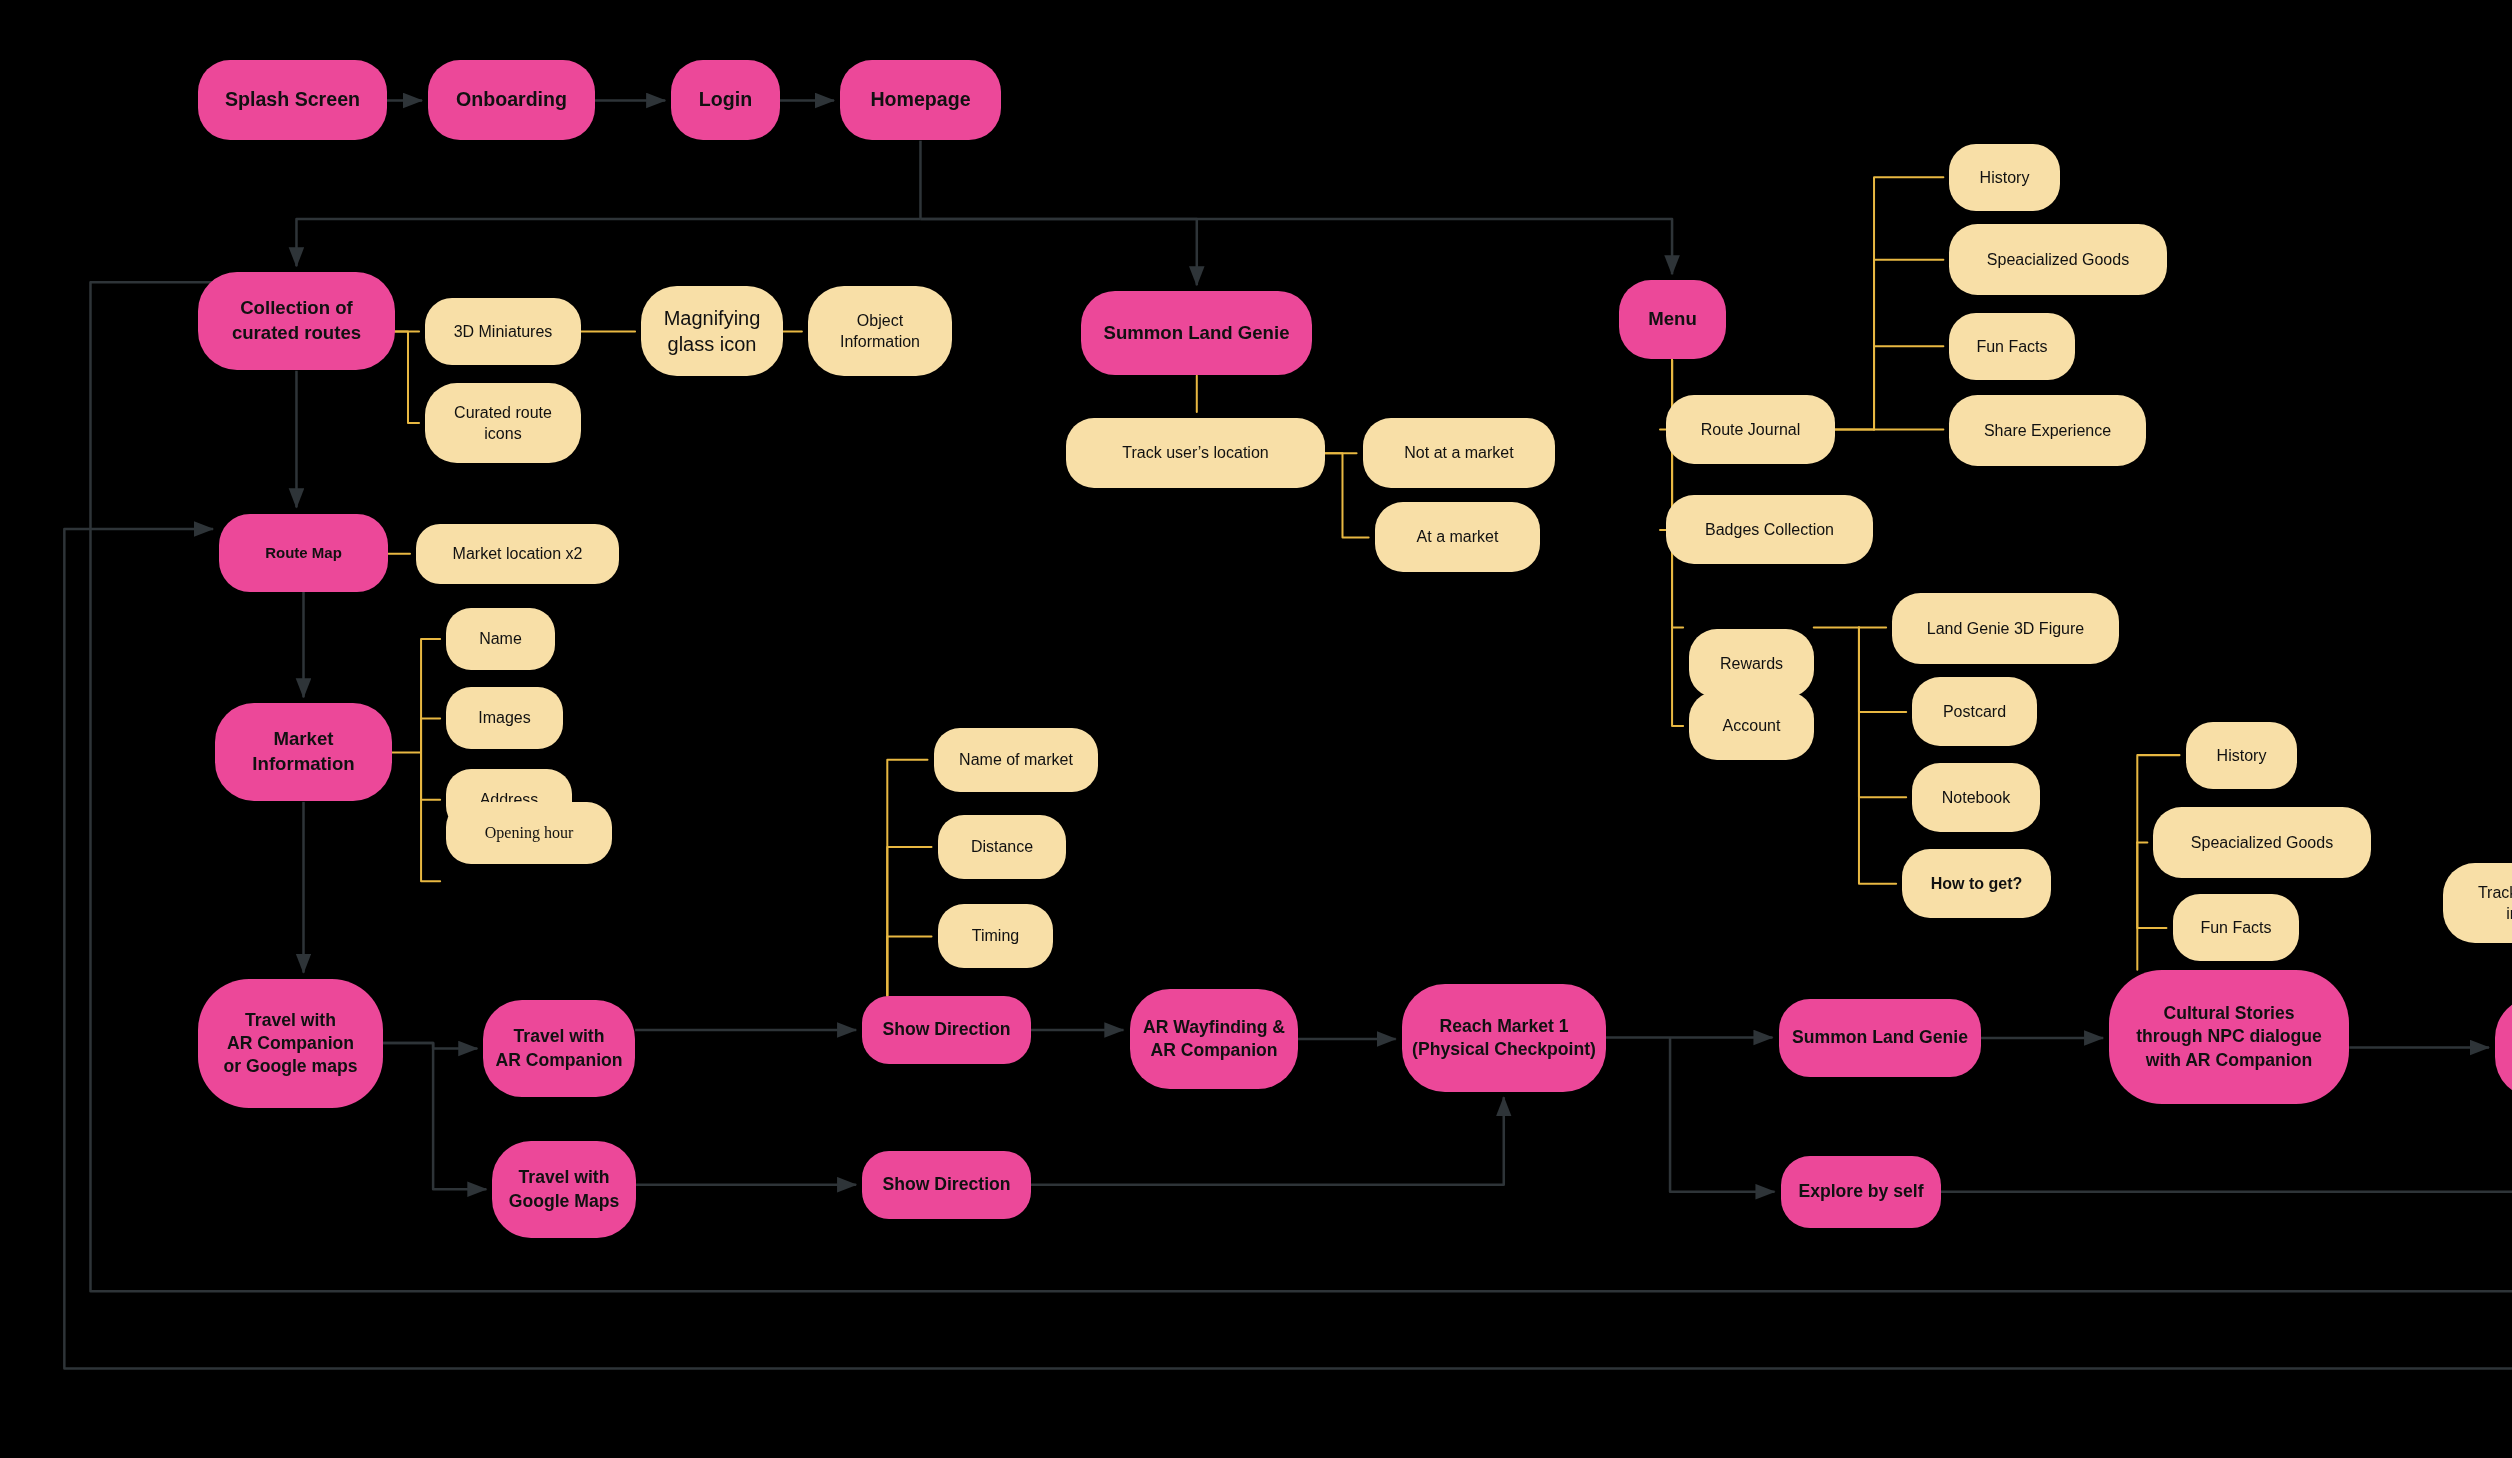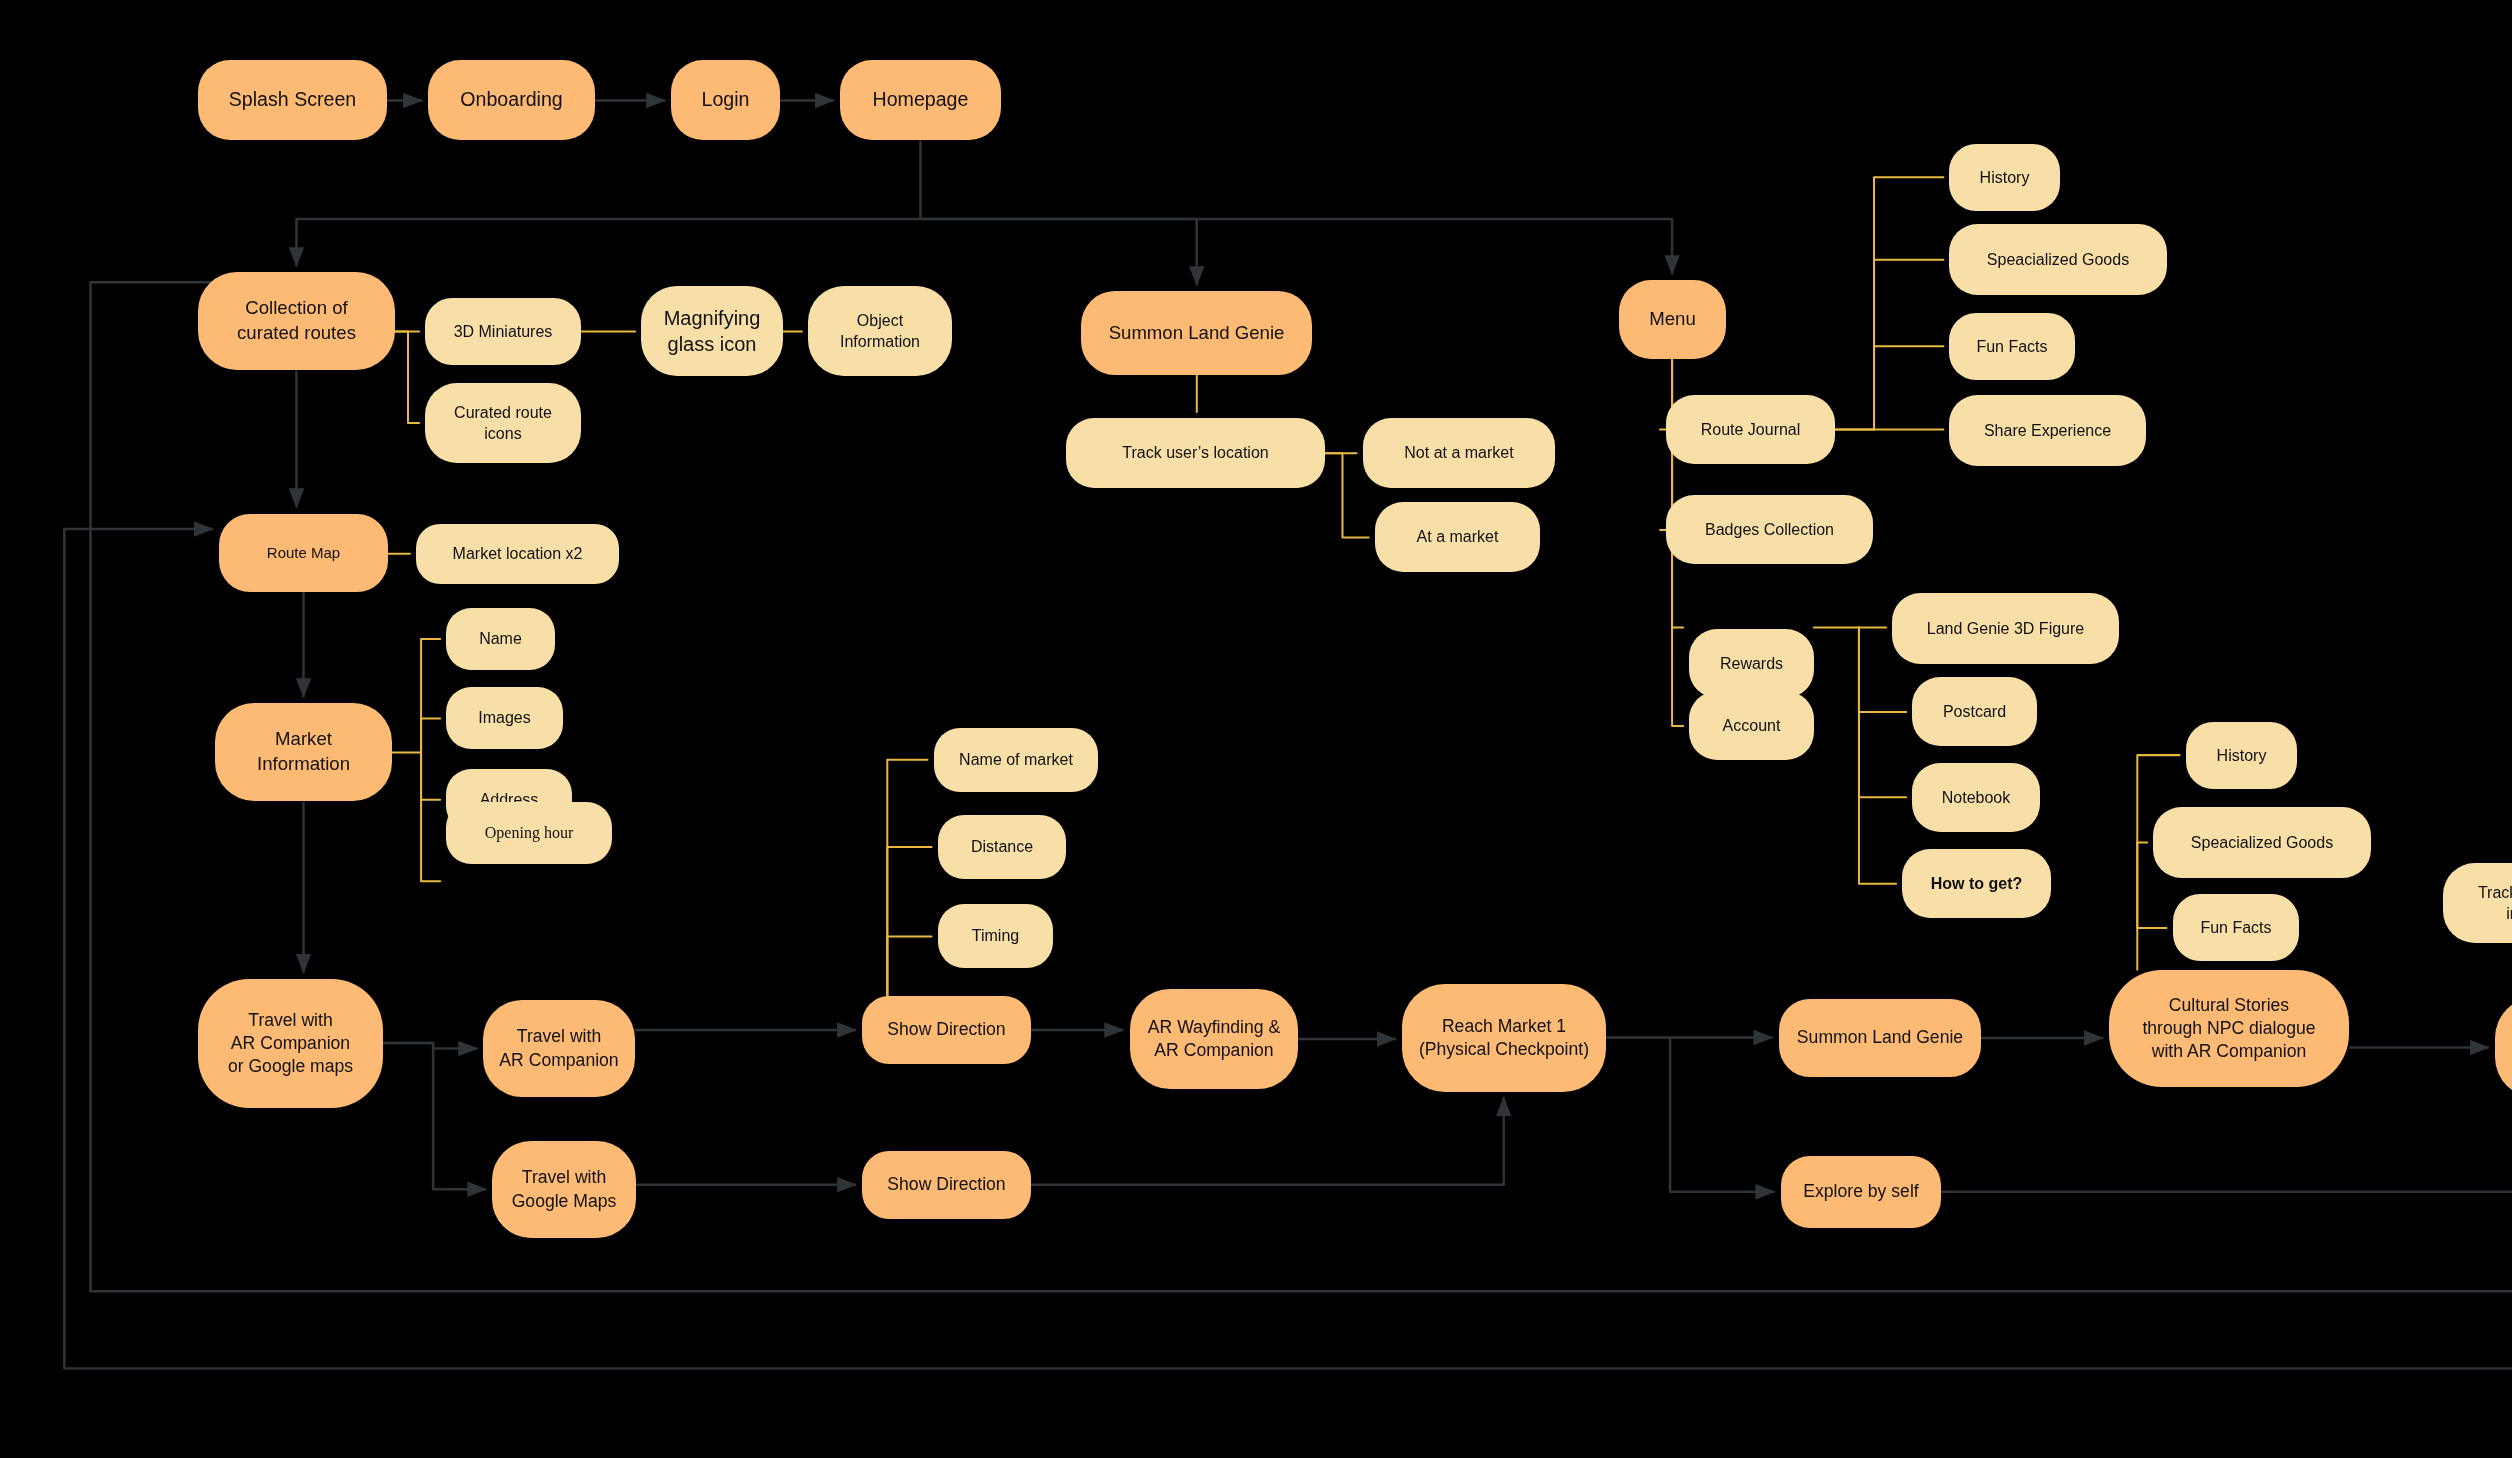--- a/index.html
+++ b/index.html
@@ -32,22 +32,22 @@
     align-items: center;
     justify-content: center;
     text-align: center;
     color: #111111;
     line-height: 1.32;
     padding: 2px 7px;
     white-space: pre-line;
     overflow: hidden;
   }
   .node.primary {
-    background: #fdba74;
-    font-weight: normal;
+    background: #ec4899;
+    font-weight: bold;
   }
   .node.secondary {
     background: #F8DFA7;
     font-weight: normal;
   }
 </style>
 </head>
 <body>
 
 <div id="canvas">
@@ -177,21 +177,21 @@
       <div class="node primary" style="left: 492px; top: 1141px; width: 144px; height: 97px; font-size: 17.6px; border-radius: 39px;">Travel with
 Google Maps</div>
       <div class="node primary" style="left: 862px; top: 996px; width: 169px; height: 68px; font-size: 17.6px; border-radius: 27px;">Show Direction</div>
       <div class="node primary" style="left: 862px; top: 1151px; width: 169px; height: 68px; font-size: 17.6px; border-radius: 27px;">Show Direction</div>
       <div class="node primary" style="left: 1130px; top: 989px; width: 168px; height: 100px; font-size: 17.6px; border-radius: 40px;">AR Wayfinding &amp;
 AR Companion</div>
       <div class="node primary" style="left: 1402px; top: 984px; width: 204px; height: 108px; font-size: 17.6px; border-radius: 43px;">Reach Market 1
 (Physical Checkpoint)</div>
       <div class="node primary" style="left: 1779px; top: 999px; width: 202px; height: 78px; font-size: 17.6px; border-radius: 31px;">Summon Land Genie</div>
       <div class="node primary" style="left: 1781px; top: 1156px; width: 160px; height: 72px; font-size: 17.6px; border-radius: 29px;">Explore by self</div>
-      <div class="node primary" style="left: 2109px; top: 970px; width: 240px; height: 117px; font-size: 17.6px; border-radius: 53px;">Cultural Stories
+      <div class="node primary" style="left: 2109px; top: 970px; width: 240px; height: 134px; font-size: 17.6px; border-radius: 53px;">Cultural Stories
 through NPC dialogue
 with AR Companion</div>
       <div class="node secondary" style="left: 2443px; top: 863px; width: 219px; height: 80px; font-size: 16px; border-radius: 32px;">Track user’s duration
 in the market</div>
       <div class="node primary" style="left: 2495px; top: 997px; width: 157px; height: 101px; font-size: 17.6px; border-radius: 41px;">Geofencing
 Technology</div>
     </div>
 </div>
 
 

